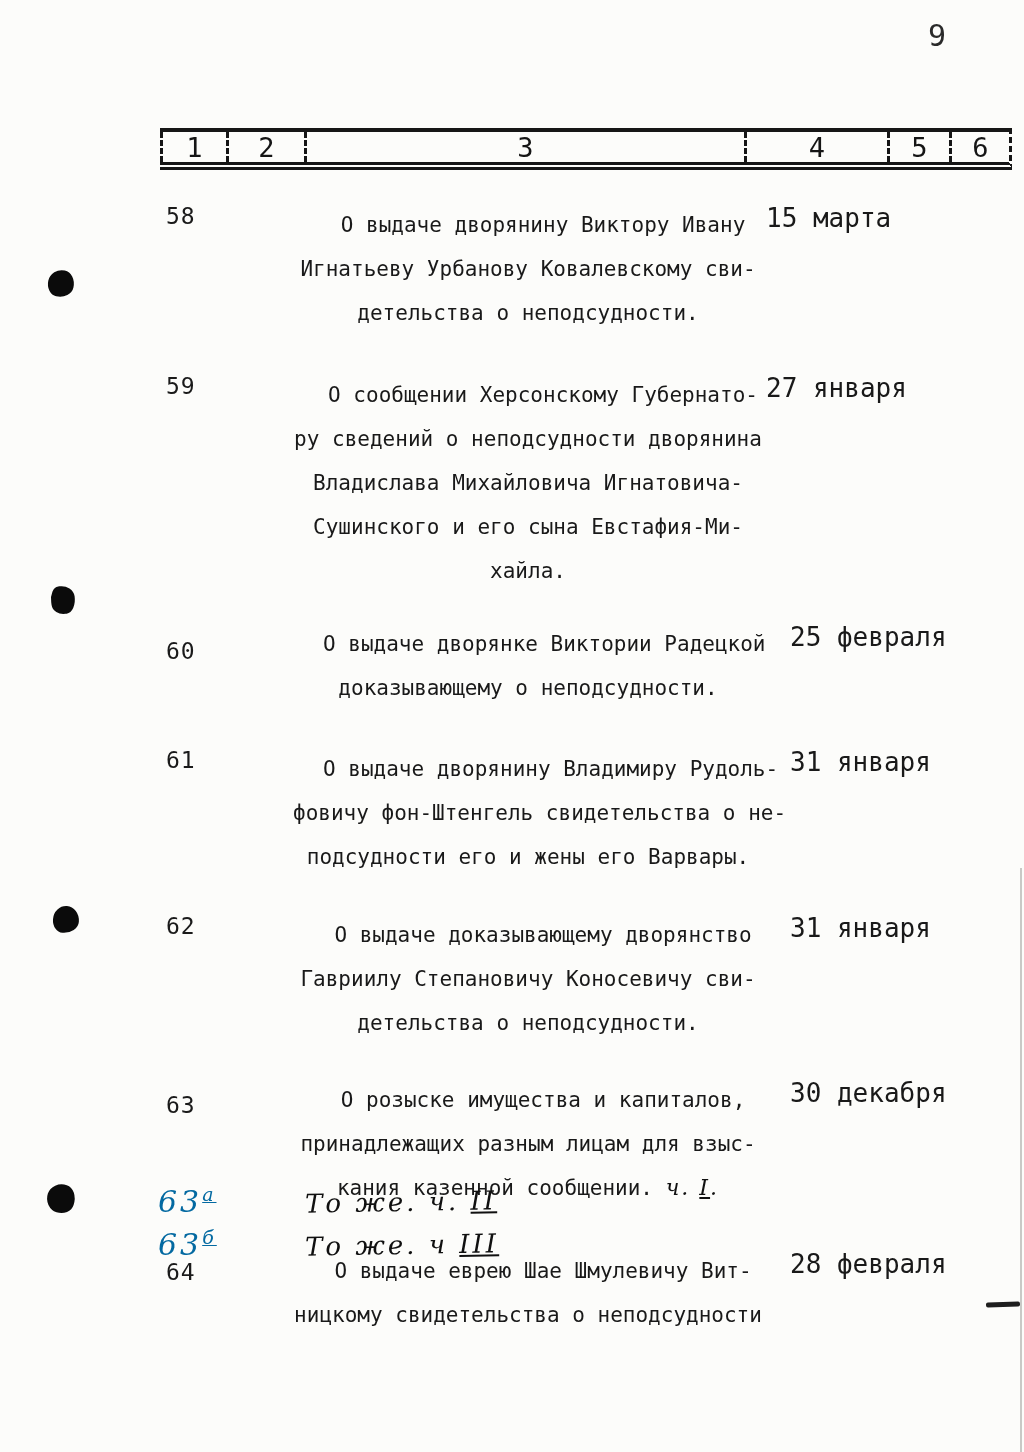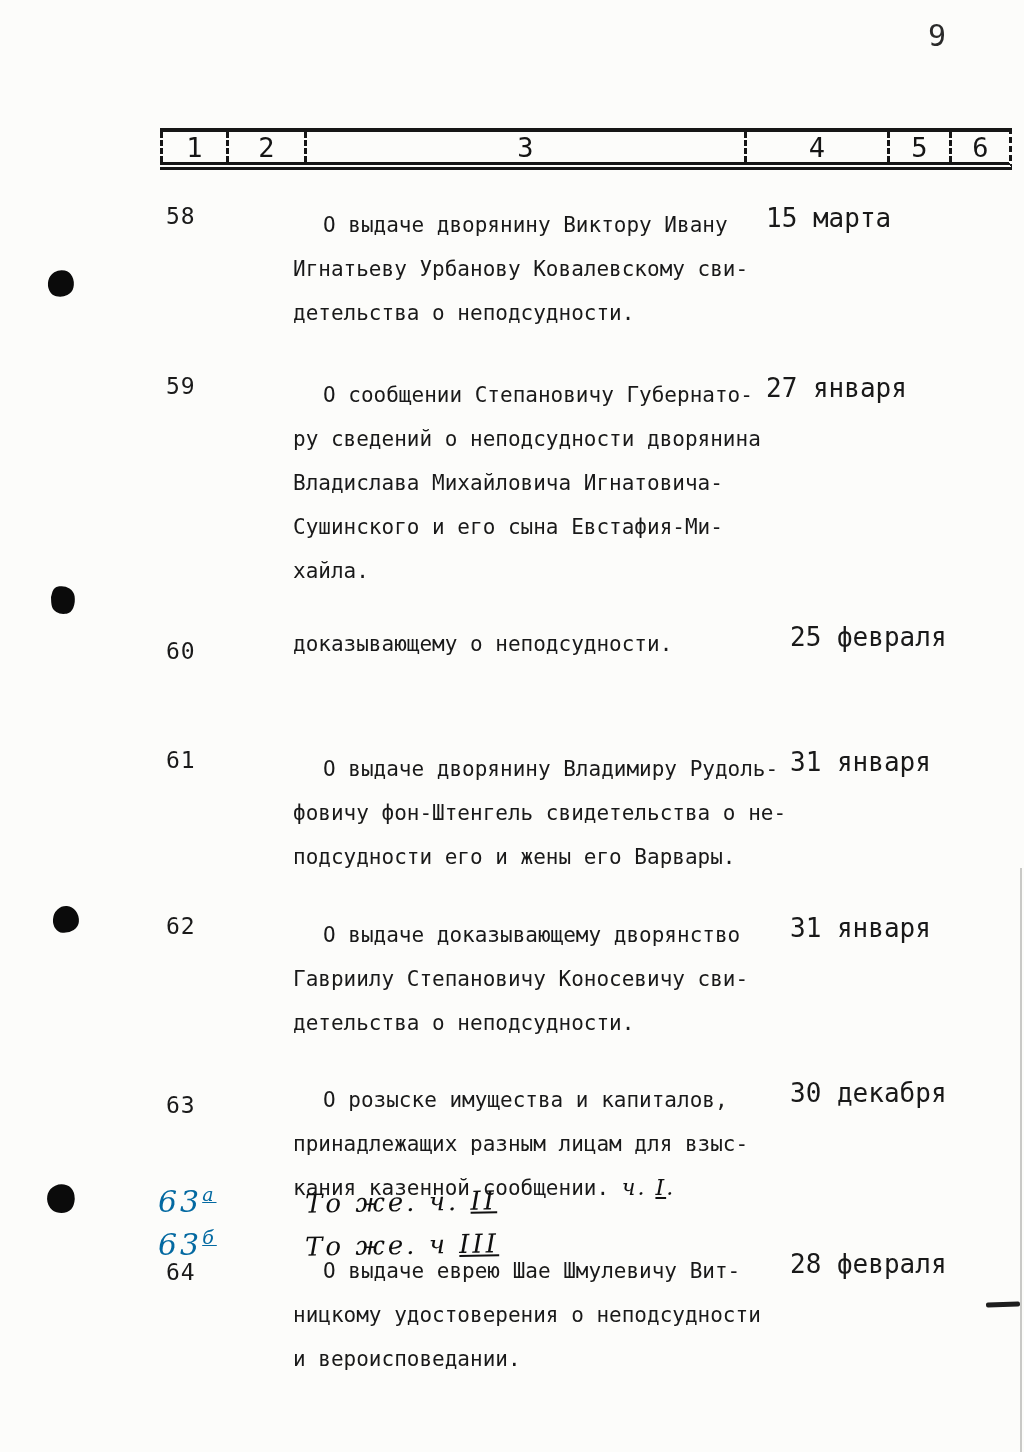--- a/index.html
+++ b/index.html
@@ -41,21 +41,21 @@
   .entry{position:absolute;left:0;width:1024px;}
   .num{
     position:absolute;left:166px;top:0;
     font-size:23px;color:#1a1a1a;letter-spacing:1px;
   }
   .body{
     position:absolute;left:293px;top:0;width:470px;
     font-size:21px;line-height:44px;color:#191919;
     letter-spacing:0px;
   }
-  .line{white-space:nowrap;}
+  .line{white-space:nowrap;text-align:center;}
   .indent{padding-left:30px;}
   .date{
     position:absolute;left:766px;top:0;
     font-size:26px;color:#191919;white-space:nowrap;
   }
   .d2{left:790px;}
 
   
   .hand{
     font-family:"DejaVu Serif", serif;
@@ -115,32 +115,33 @@
       <div class="line indent">О выдаче дворянину Виктору Ивану</div>
       <div class="line">Игнатьеву Урбанову Ковалевскому сви-</div>
       <div class="line">детельства о неподсудности.</div>
     </div>
     <div class="date">15 марта</div>
   </div>
 
   <div class="entry" style="top:373px">
     <div class="num">59</div>
     <div class="body">
-      <div class="line indent">О сообщении Степановичу Губернато-</div>
+      <div class="line indent">О сообщении Херсонскому Губернато-</div>
       <div class="line">ру сведений о неподсудности дворянина</div>
       <div class="line">Владислава Михайловича Игнатовича-</div>
       <div class="line">Сушинского и его сына Евстафия-Ми-</div>
       <div class="line">хайла.</div>
     </div>
     <div class="date">27 января</div>
   </div>
 
   <div class="entry" style="top:622px">
     <div class="num" style="top:16px">60</div>
     <div class="body">
+      <div class="line indent">О выдаче дворянке Виктории Радецкой</div>
       <div class="line">доказывающему о неподсудности.</div>
     </div>
     <div class="date d2">25 февраля</div>
   </div>
 
   <div class="entry" style="top:747px">
     <div class="num">61</div>
     <div class="body">
       <div class="line indent">О выдаче дворянину Владимиру Рудоль-</div>
       <div class="line">фовичу фон-Штенгель свидетельства о не-</div>
@@ -178,22 +179,21 @@
 
   <div class="hand-entry" style="top:1226px;left:0;width:1024px;">
     <div class="hand-num"><span>63</span><sup>б</sup></div>
     <div class="hand-text"><span>То же. ч</span> <span class="u">III</span></div>
   </div>
 
   <div class="entry" style="top:1249px">
     <div class="num" style="top:10px">64</div>
     <div class="body">
       <div class="line indent">О выдаче еврею Шае Шмулевичу Вит-</div>
-      <div class="line">ницкому удостоверения о неподсудности</div>
-      <div class="line">и вероисповедании.</div>
+      <div class="line">ницкому свидетельства о неподсудности</div>
     </div>
     <div class="date d2">28 февраля</div>
   </div>
 
   <div class="blot blot1"></div>
   <div class="blot blot2"></div>
   <div class="blot blot3"></div>
   <div class="blot blot4"></div>
   <div class="edge-dash"></div>
   <div class="edge-line"></div>

